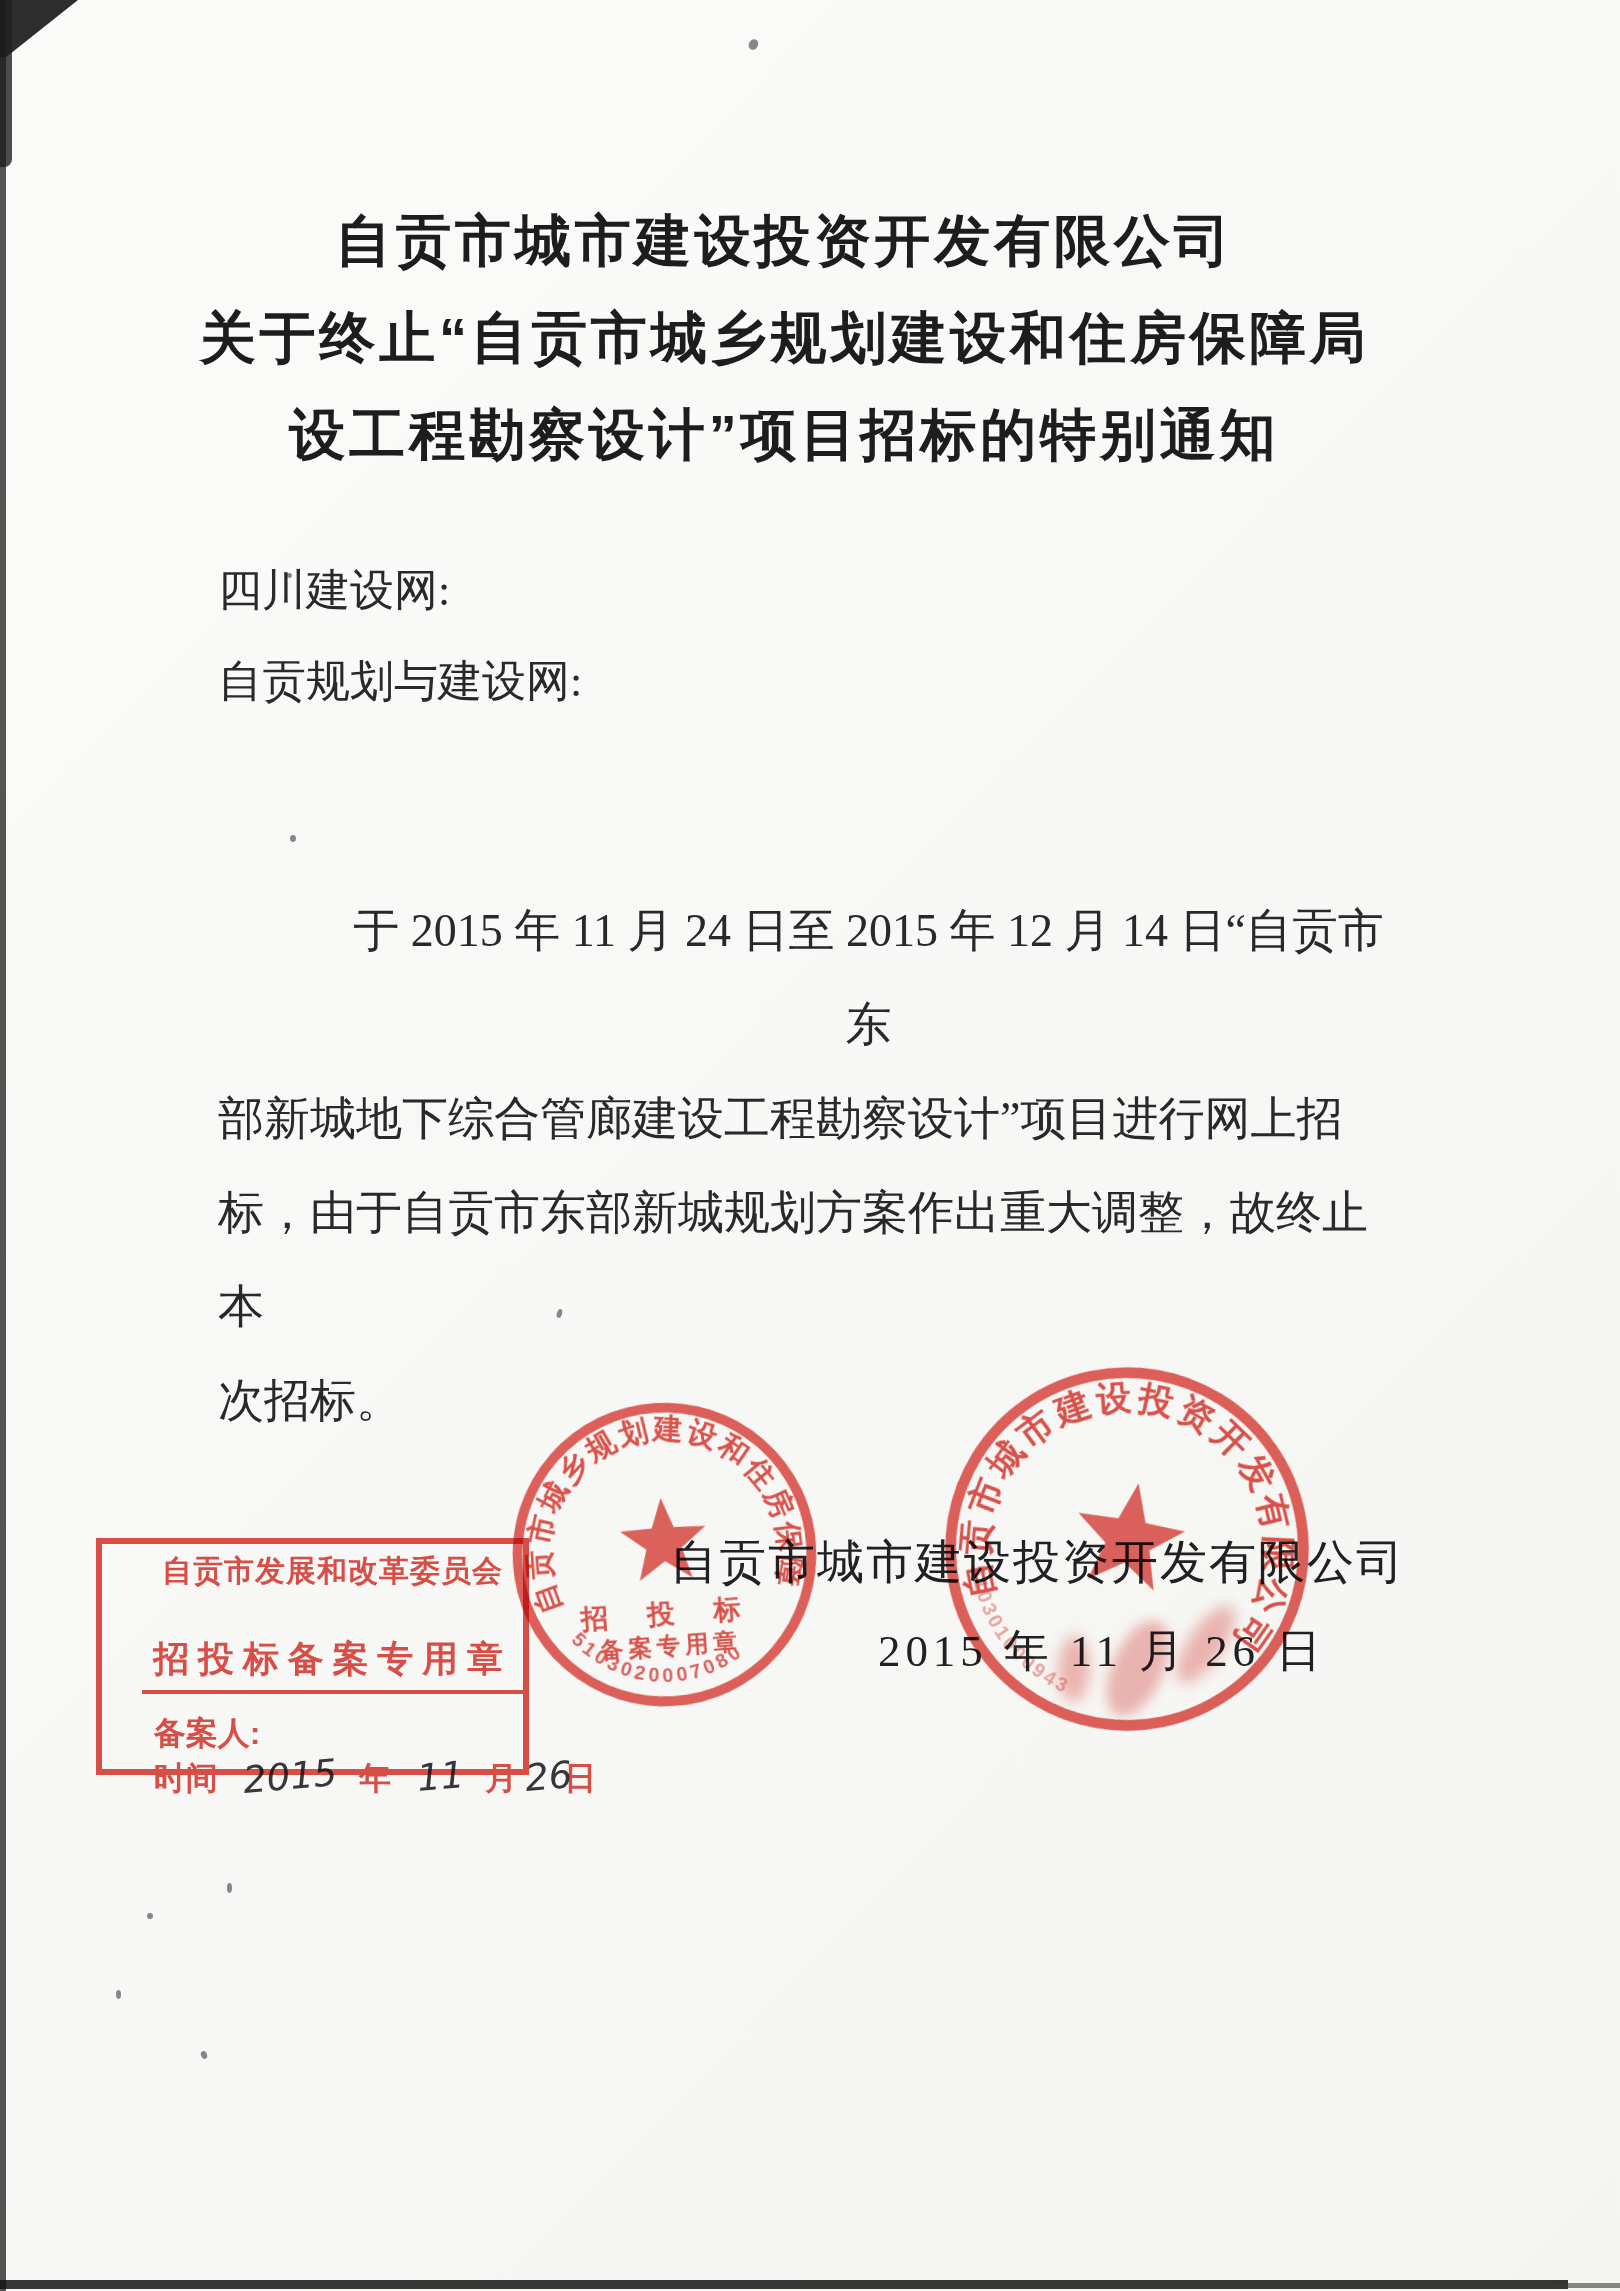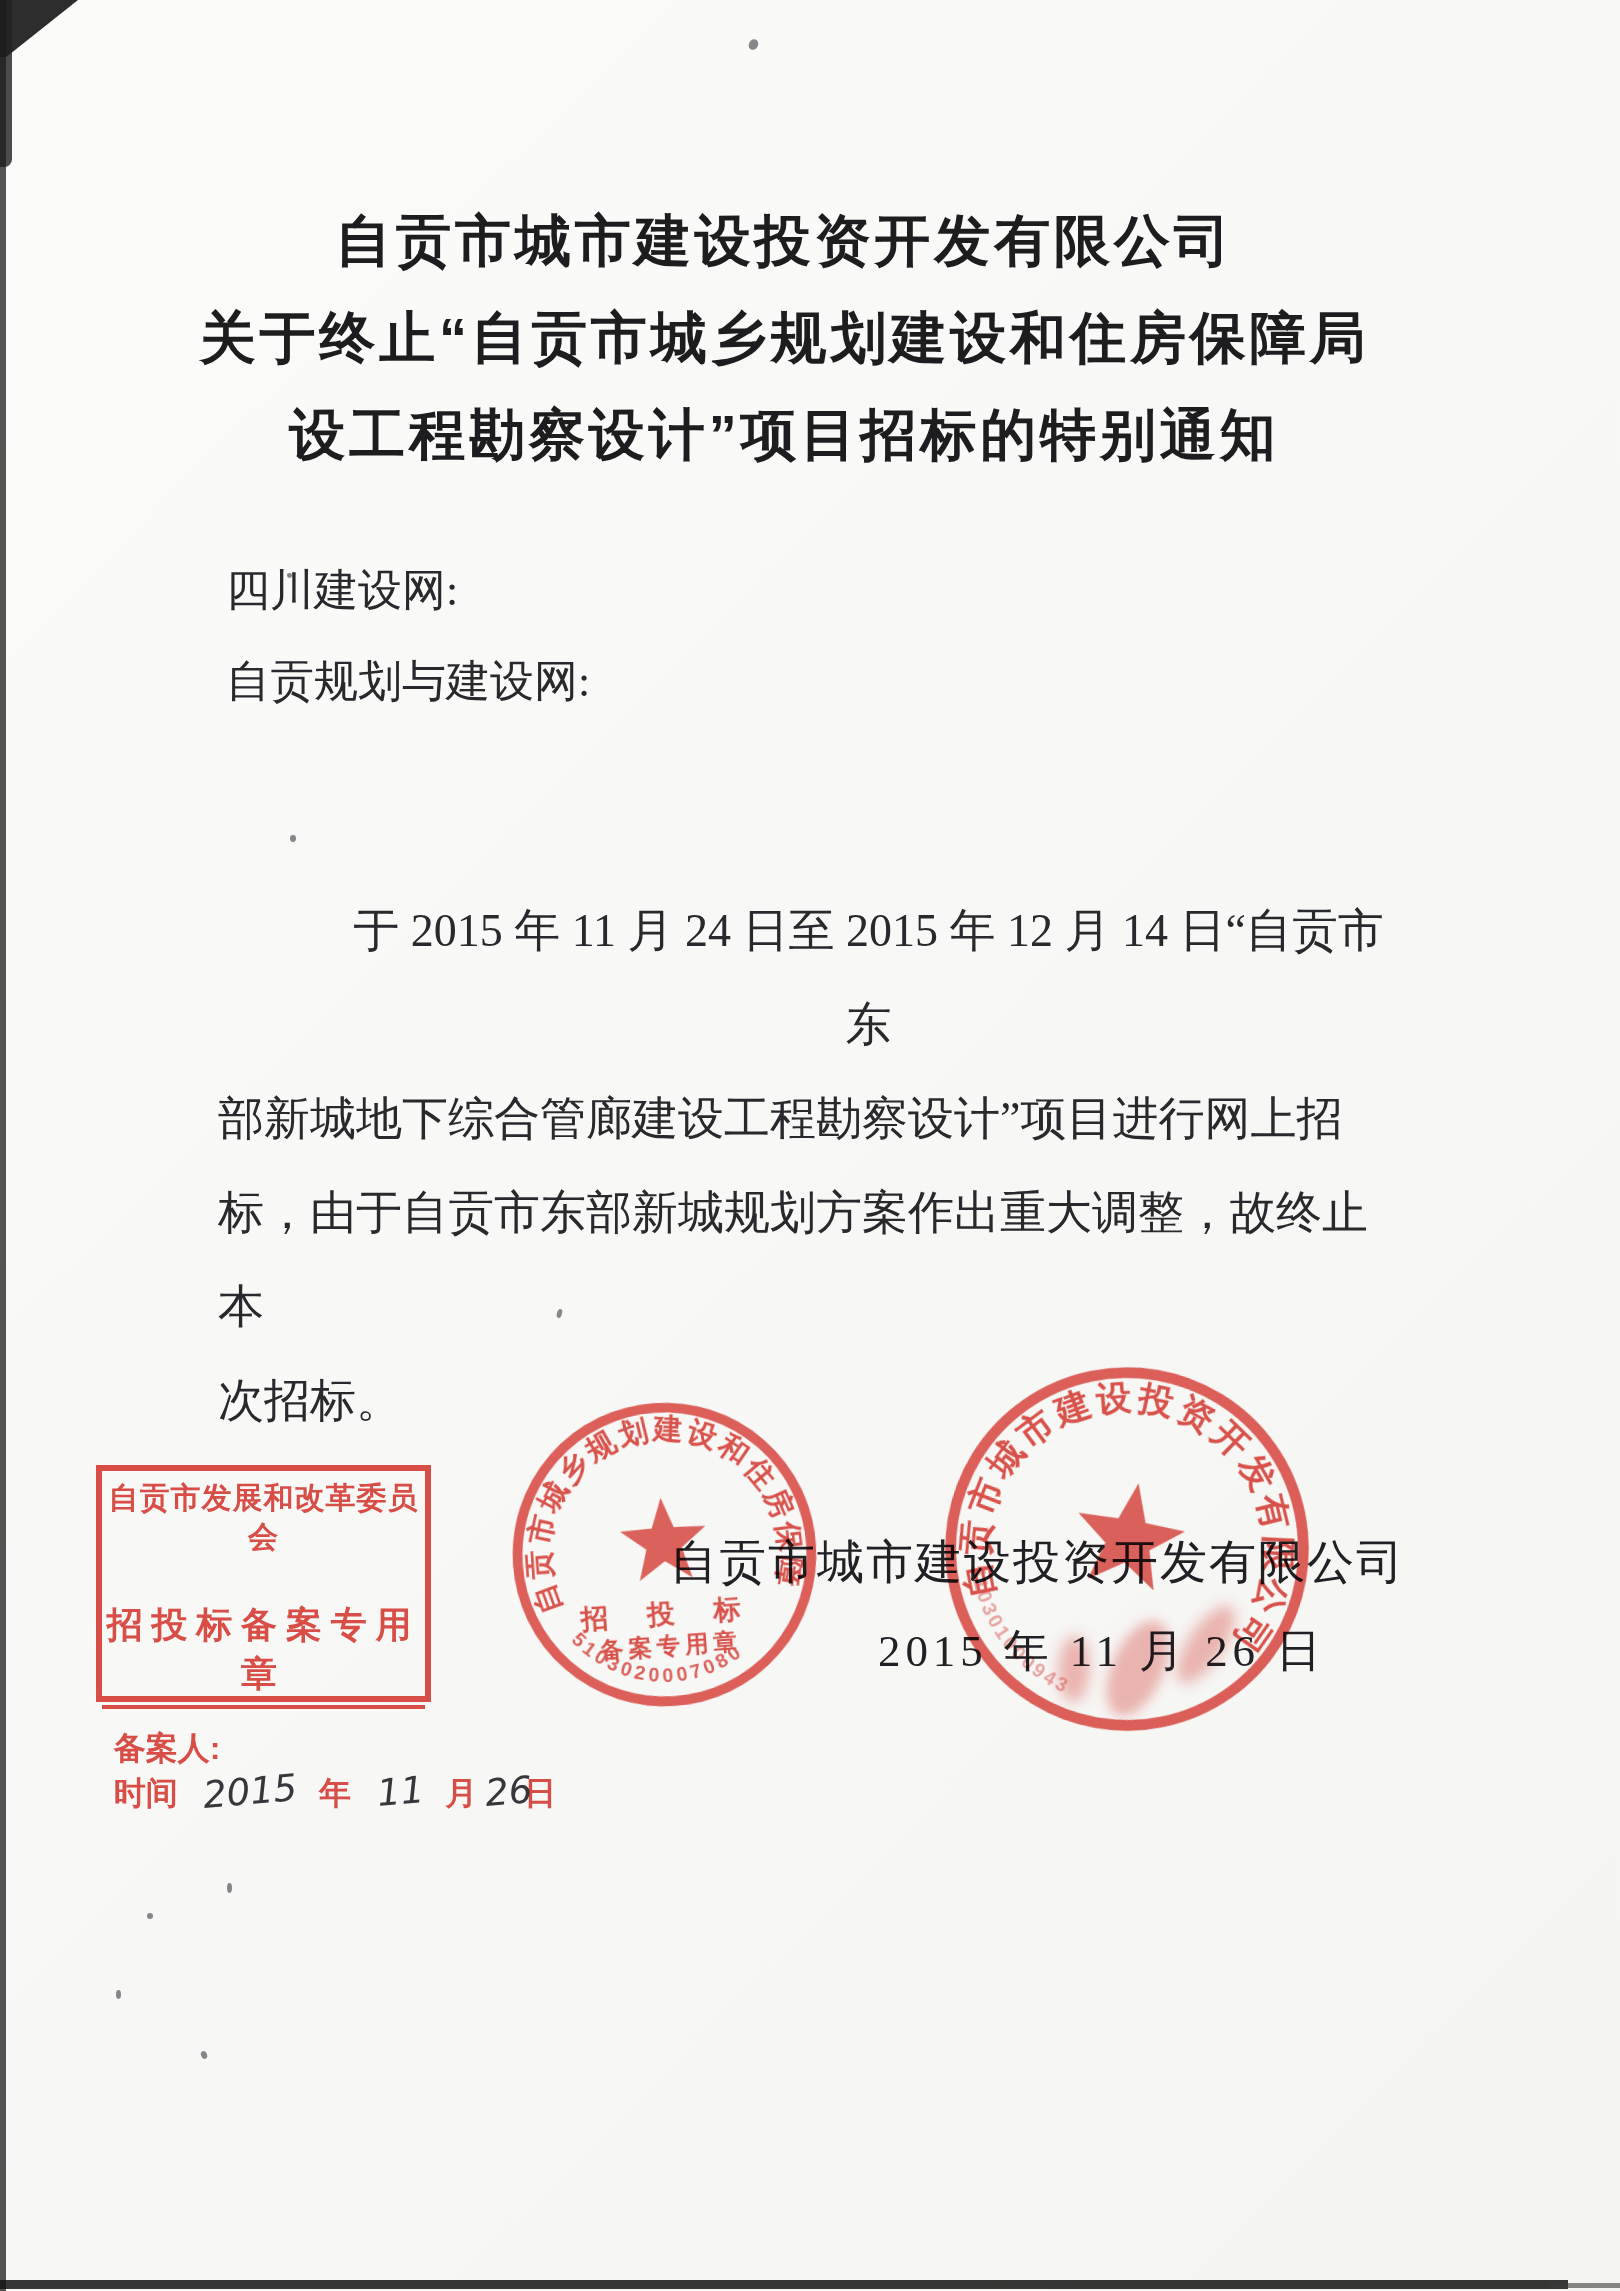--- a/index.html
+++ b/index.html
@@ -16,31 +16,31 @@
   .edge-left{position:absolute;left:0;top:0;width:5.9px;height:2292px;background:#1c1c1c;opacity:.75;}
   .edge-corner{position:absolute;left:0;top:0;width:78px;height:57px;background:#161616;clip-path:polygon(0 0,100% 0,8% 100%,0 100%);opacity:.9;}
   .edge-streak{position:absolute;left:0;top:0;width:11.8px;height:167px;background:#202020;opacity:.8;border-radius:0 0 7.8px 0;}
   .edge-bottom{position:absolute;left:0;top:2280px;width:1568px;height:8.8px;background:#141414;opacity:.85;}
   .edge-bottom2{position:absolute;left:1549px;top:2283px;width:72px;height:4.9px;background:#3a3a3a;opacity:.6;}
   .speck{position:absolute;background:#55555a;border-radius:50%;opacity:.7;}
   
   .title-block{position:absolute;left:59px;top:192px;width:1451px;text-align:center;
     font-family:"Liberation Sans","DejaVu Sans",sans-serif;font-weight:bold;
     font-size:56px;line-height:97px;letter-spacing:3.9px;color:#1d1d20;}
-  .addr-block{position:absolute;left:218px;top:545px;font-size:44px;line-height:91px;color:#29292d;margin-left:8px;}
+  .addr-block{position:absolute;left:218px;top:545px;font-size:44px;line-height:91px;color:#29292d;}
   .body-block{position:absolute;left:218px;top:884px;width:1176px;font-size:46px;line-height:94px;color:#29292d;}
   .body-line.indent{padding-left:125px;text-align:center;}
   .sig-company{position:absolute;left:670px;top:1531px;font-size:47px;letter-spacing:2px;color:#222226;mix-blend-mode:multiply;z-index:6;}
   .sig-date{position:absolute;left:878px;top:1621px;font-size:45px;letter-spacing:4.9px;color:#222226;mix-blend-mode:multiply;z-index:6;}
   
   .record-stamp{
-    position:absolute;left:96px;top:1465px;width:335px;height:237px;
+    position:absolute;left:96px;top:1538px;width:433px;height:237px;
     box-sizing:border-box;border:6.9px solid #dc423b;
     color:#dc423b;font-family:"Liberation Sans","DejaVu Sans",sans-serif;font-weight:bold;
-    mix-blend-mode:multiply;opacity:.93;filter:blur(0.3px);z-index:5;
+    mix-blend-mode:multiply;opacity:.93;filter:blur(0.3px);z-index:5;padding-left:40px;
   }
   .rs-line1{margin-top:6.9px;text-align:center;font-size:30px;letter-spacing:1px;line-height:39px;}
   .rs-line2{text-align:center;font-size:36px;letter-spacing:8.8px;line-height:49px;margin-top:44px;}
   .rs-divider{border-top:4.9px solid #dc423b;margin-top:6.9px;}
   .rs-row3{font-size:32px;padding-left:11.8px;margin-top:20px;line-height:39px;}
   .rs-row4{font-size:32px;padding-left:11.8px;margin-top:2px;line-height:43px;white-space:nowrap;}
   .rs-row4 .gap1{display:inline-block;width:25.5px;}
   .rs-row4 .gap2{display:inline-block;width:21.6px;}
   .hand{font-family:"DejaVu Sans",sans-serif;font-style:italic;font-weight:400;
     color:#27272e;font-size:37px;display:inline-block;transform:rotate(-5deg);mix-blend-mode:multiply;}

